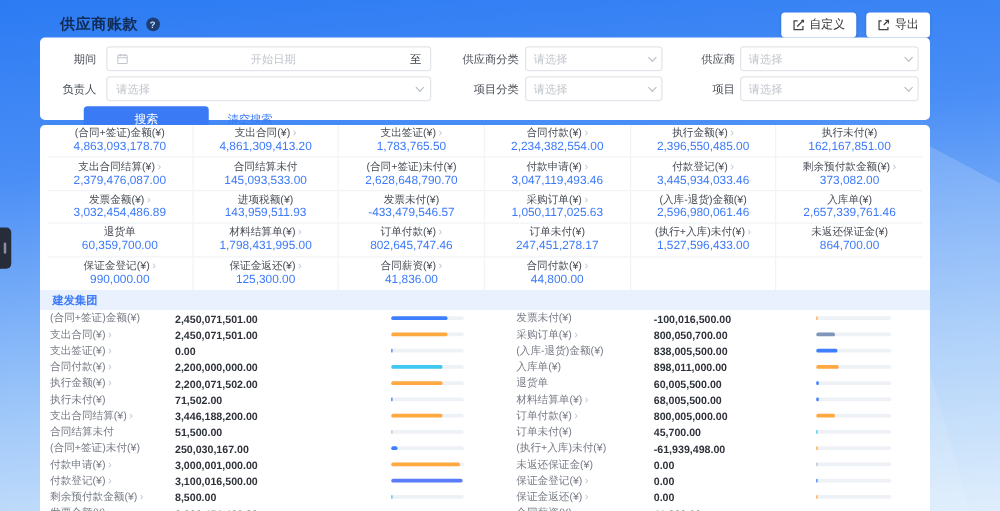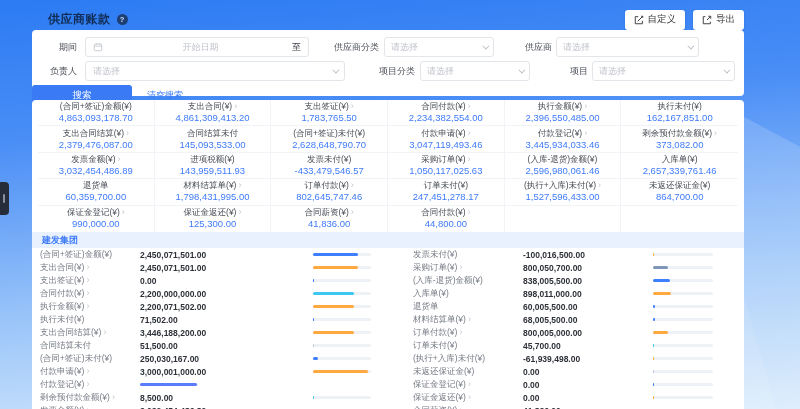--- a/index.html
+++ b/index.html
@@ -34,31 +34,31 @@
 
   
   .filter-card { position:absolute; left:0; top:30px; width:712px; height:66px; background:#fff;
     border-radius:4px; padding-top:7px; }
   .f-row { display:flex; align-items:center; height:20px; margin:0 0 4px 0; }
   .f-label { width:45px; margin-right:8px; text-align:right; font-size:9px; color:#4a4f57; flex:none; }
   .f-label.l2 { width:70px; margin-right:5px; }
   .f-label.l3 { width:58px; margin-right:4px; margin-left:0; }
   .fld { height:20px; border:1px solid #e2e5ea; border-radius:3px; display:flex; align-items:center;
     font-size:9px; color:#c0c4cc; background:#fff; cursor:pointer; flex:none; }
-  .date-range { width:224px; padding:0 7px;align-items:center; }
+  .date-range { width:260px; padding:0 7px;align-items:center; }
   .date-range .ph { flex:1; text-align:center; }
   .date-range .sep { color:#3a3f46; font-size:9px; flex:none; }
   .sel2 { width:110px; padding:0 6px; justify-content:space-between; }
   .sel3 { width:143px; padding:0 6px; justify-content:space-between; }
   .selwide { width:260px; padding:0 7px; justify-content:space-between; }
   .chev-down { width:5px; height:5px; border-right:1px solid #b8bdc6; border-bottom:1px solid #b8bdc6;
     transform:rotate(45deg) translateY(-2px); flex:none; }
   .cal-icon { width:10px; height:10px; margin-right:6px; stroke:#c0c4cc; fill:none; stroke-width:1; flex:none; }
   .f-actions { display:flex; align-items:center; height:20px; margin-top:3px; }
-  .search-btn { width:100px; height:20px; background:#3a7af5; color:#fff;
+  .search-btn { margin-left:35px; width:100px; height:20px; background:#3a7af5; color:#fff;
     font-size:9.5px; border:none; border-radius:3px; cursor:pointer; font-family:inherit; }
   .clear-link { margin-left:15px; font-size:9px; color:#3a7af5; cursor:pointer; text-decoration:none; }
 
   
   .main-card { position:absolute; left:0; top:100px; width:712px; height:320px; background:#fff;
     border-radius:4px 4px 0 0; }
   .stats-grid { height:132px; margin:0 6px; display:grid; grid-template-columns:repeat(6,1fr);
     grid-auto-rows:26.4px; }
   .stat-cell { display:flex; flex-direction:column; align-items:center; justify-content:center;
     border-right:1px solid #f2f3f6; border-bottom:1px solid #f2f3f6; overflow:hidden; }
@@ -413,20 +413,21 @@
   </div>
           <div class="lrow">
     <span class="l-lbl"><span>付款申请(¥)</span><span class="stat-chev">›</span></span>
     <span class="l-val">3,000,001,000.00</span>
     <span class="l-bar">
               <span class="l-fill" style="width: 95%; background: rgb(255, 169, 64);"></span>
             </span>
   </div>
           <div class="lrow">
     <span class="l-lbl"><span>付款登记(¥)</span><span class="stat-chev">›</span></span>
+    <span class="l-val">3,100,016,500.00</span>
     <span class="l-bar">
               <span class="l-fill" style="width: 98%; background: rgb(91, 124, 250);"></span>
             </span>
   </div>
           <div class="lrow">
     <span class="l-lbl"><span>剩余预付款金额(¥)</span><span class="stat-chev">›</span></span>
     <span class="l-val">8,500.00</span>
     <span class="l-bar">
               <span class="l-fill" style="width: 2%; background: rgb(62, 199, 240);"></span>
             </span>

